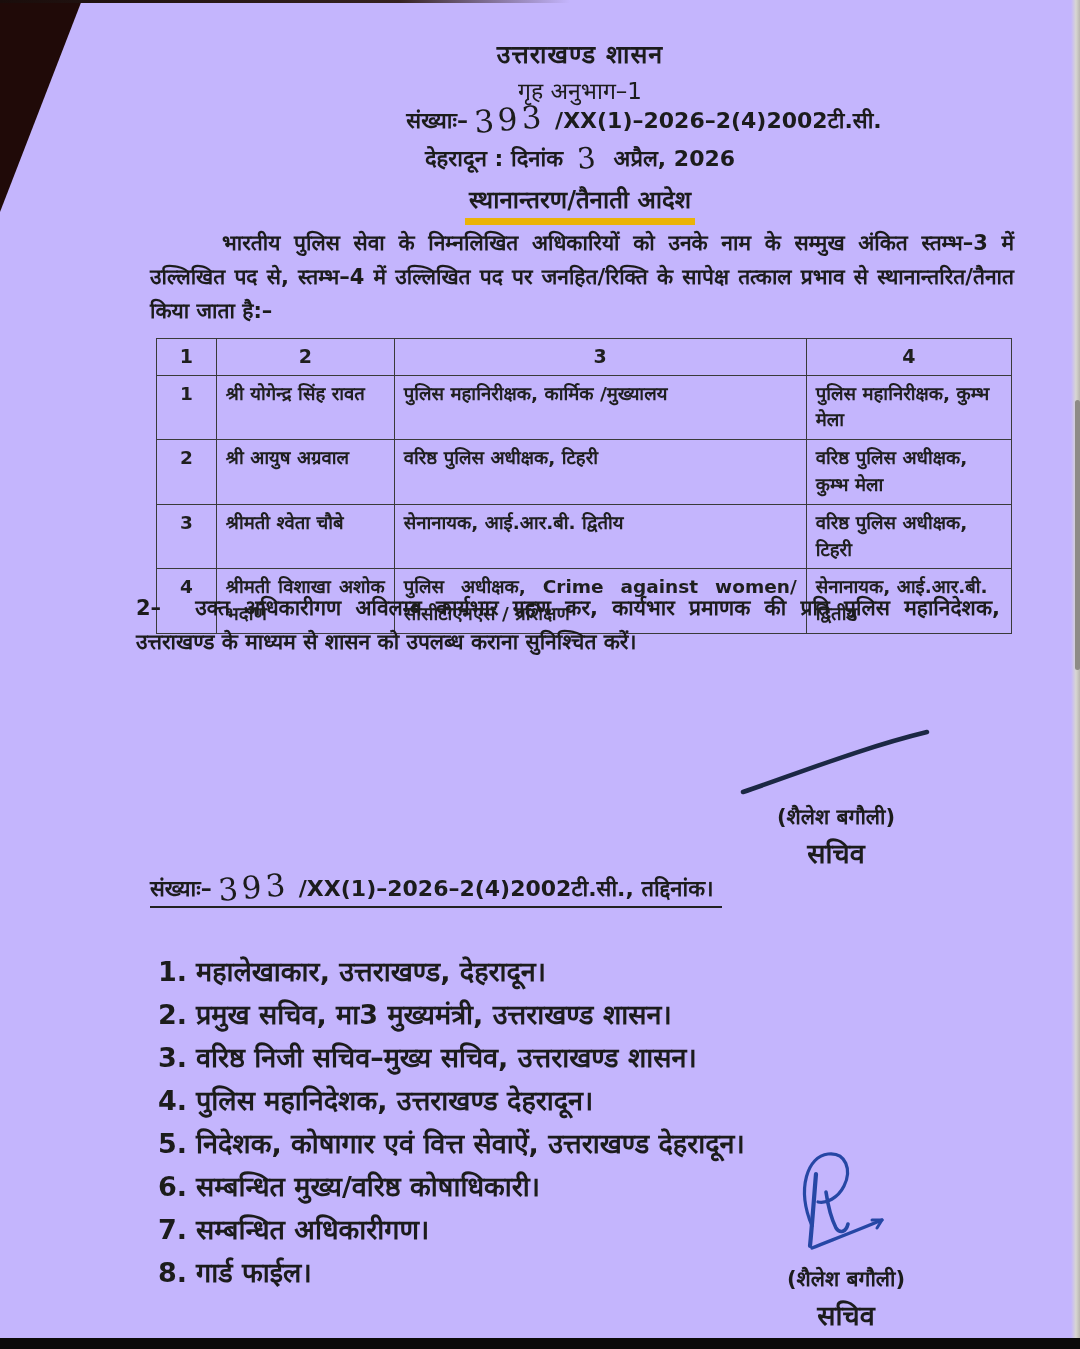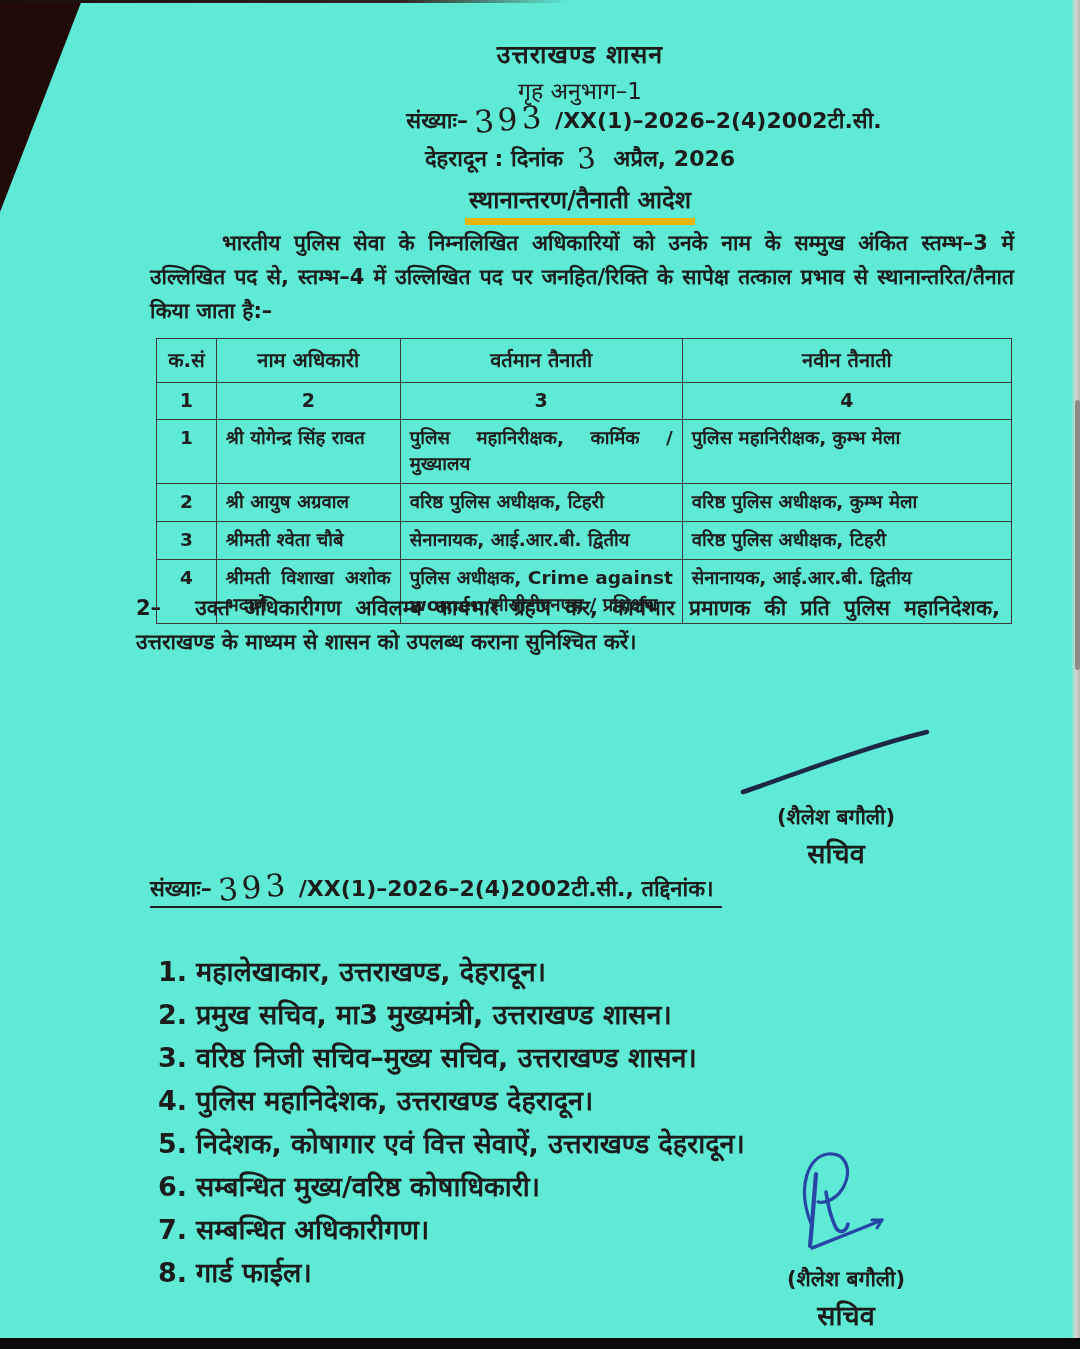--- a/index.html
+++ b/index.html
@@ -3,21 +3,21 @@
 <meta charset="utf-8">
 <style>
   * { margin: 0; padding: 0; box-sizing: border-box; }
   html, body { background: #ffffff; }
   body { font-family: "DejaVu Sans", "Liberation Sans", sans-serif; }
 
   .paper {
     position: relative;
     width: 1080px;
     height: 1349px;
-    background: #5eead4;
+    background: #c4b5fd;
     overflow: hidden;
     color: #1c1c1c;
   }
 
   
   .wedge {
     position: absolute; top: 0; left: 0;
     width: 90px; height: 215px;
     background: #200a08;
     clip-path: polygon(0 0, 82px 0, 0 212px);
@@ -169,26 +169,20 @@
   </div>
 
   <div class="blk doc-title center">
     <span>स्थानान्तरण/तैनाती आदेश</span>
   </div>
 
   <p class="blk para1">भारतीय पुलिस सेवा के निम्नलिखित अधिकारियों को उनके नाम के सम्मुख अंकित स्तम्भ–3 में उल्लिखित पद से, स्तम्भ–4 में उल्लिखित पद पर जनहित/रिक्ति के सापेक्ष तत्काल प्रभाव से स्थानान्तरित/तैनात किया जाता है:–</p>
 
   <table class="order-table">
     <thead>
-      <tr>
-        <th class="c-sno">क.सं</th>
-        <th class="c-name">नाम अधिकारी</th>
-        <th class="c-cur">वर्तमान तैनाती</th>
-        <th class="c-new">नवीन तैनाती</th>
-      </tr>
       <tr class="num-row">
         <td>1</td>
         <td>2</td>
         <td>3</td>
         <td>4</td>
       </tr>
     </thead>
     <tbody>
       <tr>
         <td class="c-sno">1</td>

